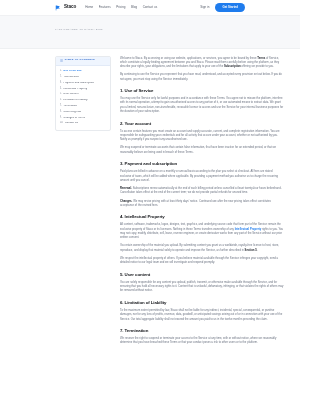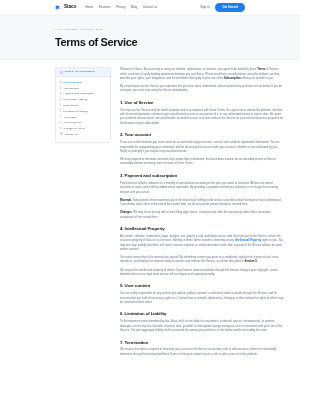--- a/index.html
+++ b/index.html
@@ -141,21 +141,20 @@
   </nav>
 
   <div class="nav-right">
     <span class="nav-signin">Sign in</span>
     <button class="nav-cta">Get Started</button>
   </div>
 </header>
 
 <section class="hero">
   <div class="breadcrumb">LAST UPDATED: 18 MARCH 2025</div>
-  <h1 class="page-title">Terms of Service</h1>
 </section>
 
 <div class="layout">
 
   <aside class="toc">
     <div class="toc-head">
       <svg class="toc-head-icon" viewBox="0 0 12 12" xmlns="http://www.w3.org/2000/svg">
         <rect x="1" y="1.6" width="2" height="1.5" fill="#2563c9"></rect>
         <rect x="4.3" y="1.8" width="6.7" height="1.1" fill="#2563c9"></rect>
         <rect x="1" y="5.2" width="2" height="1.5" fill="#2563c9"></rect>

